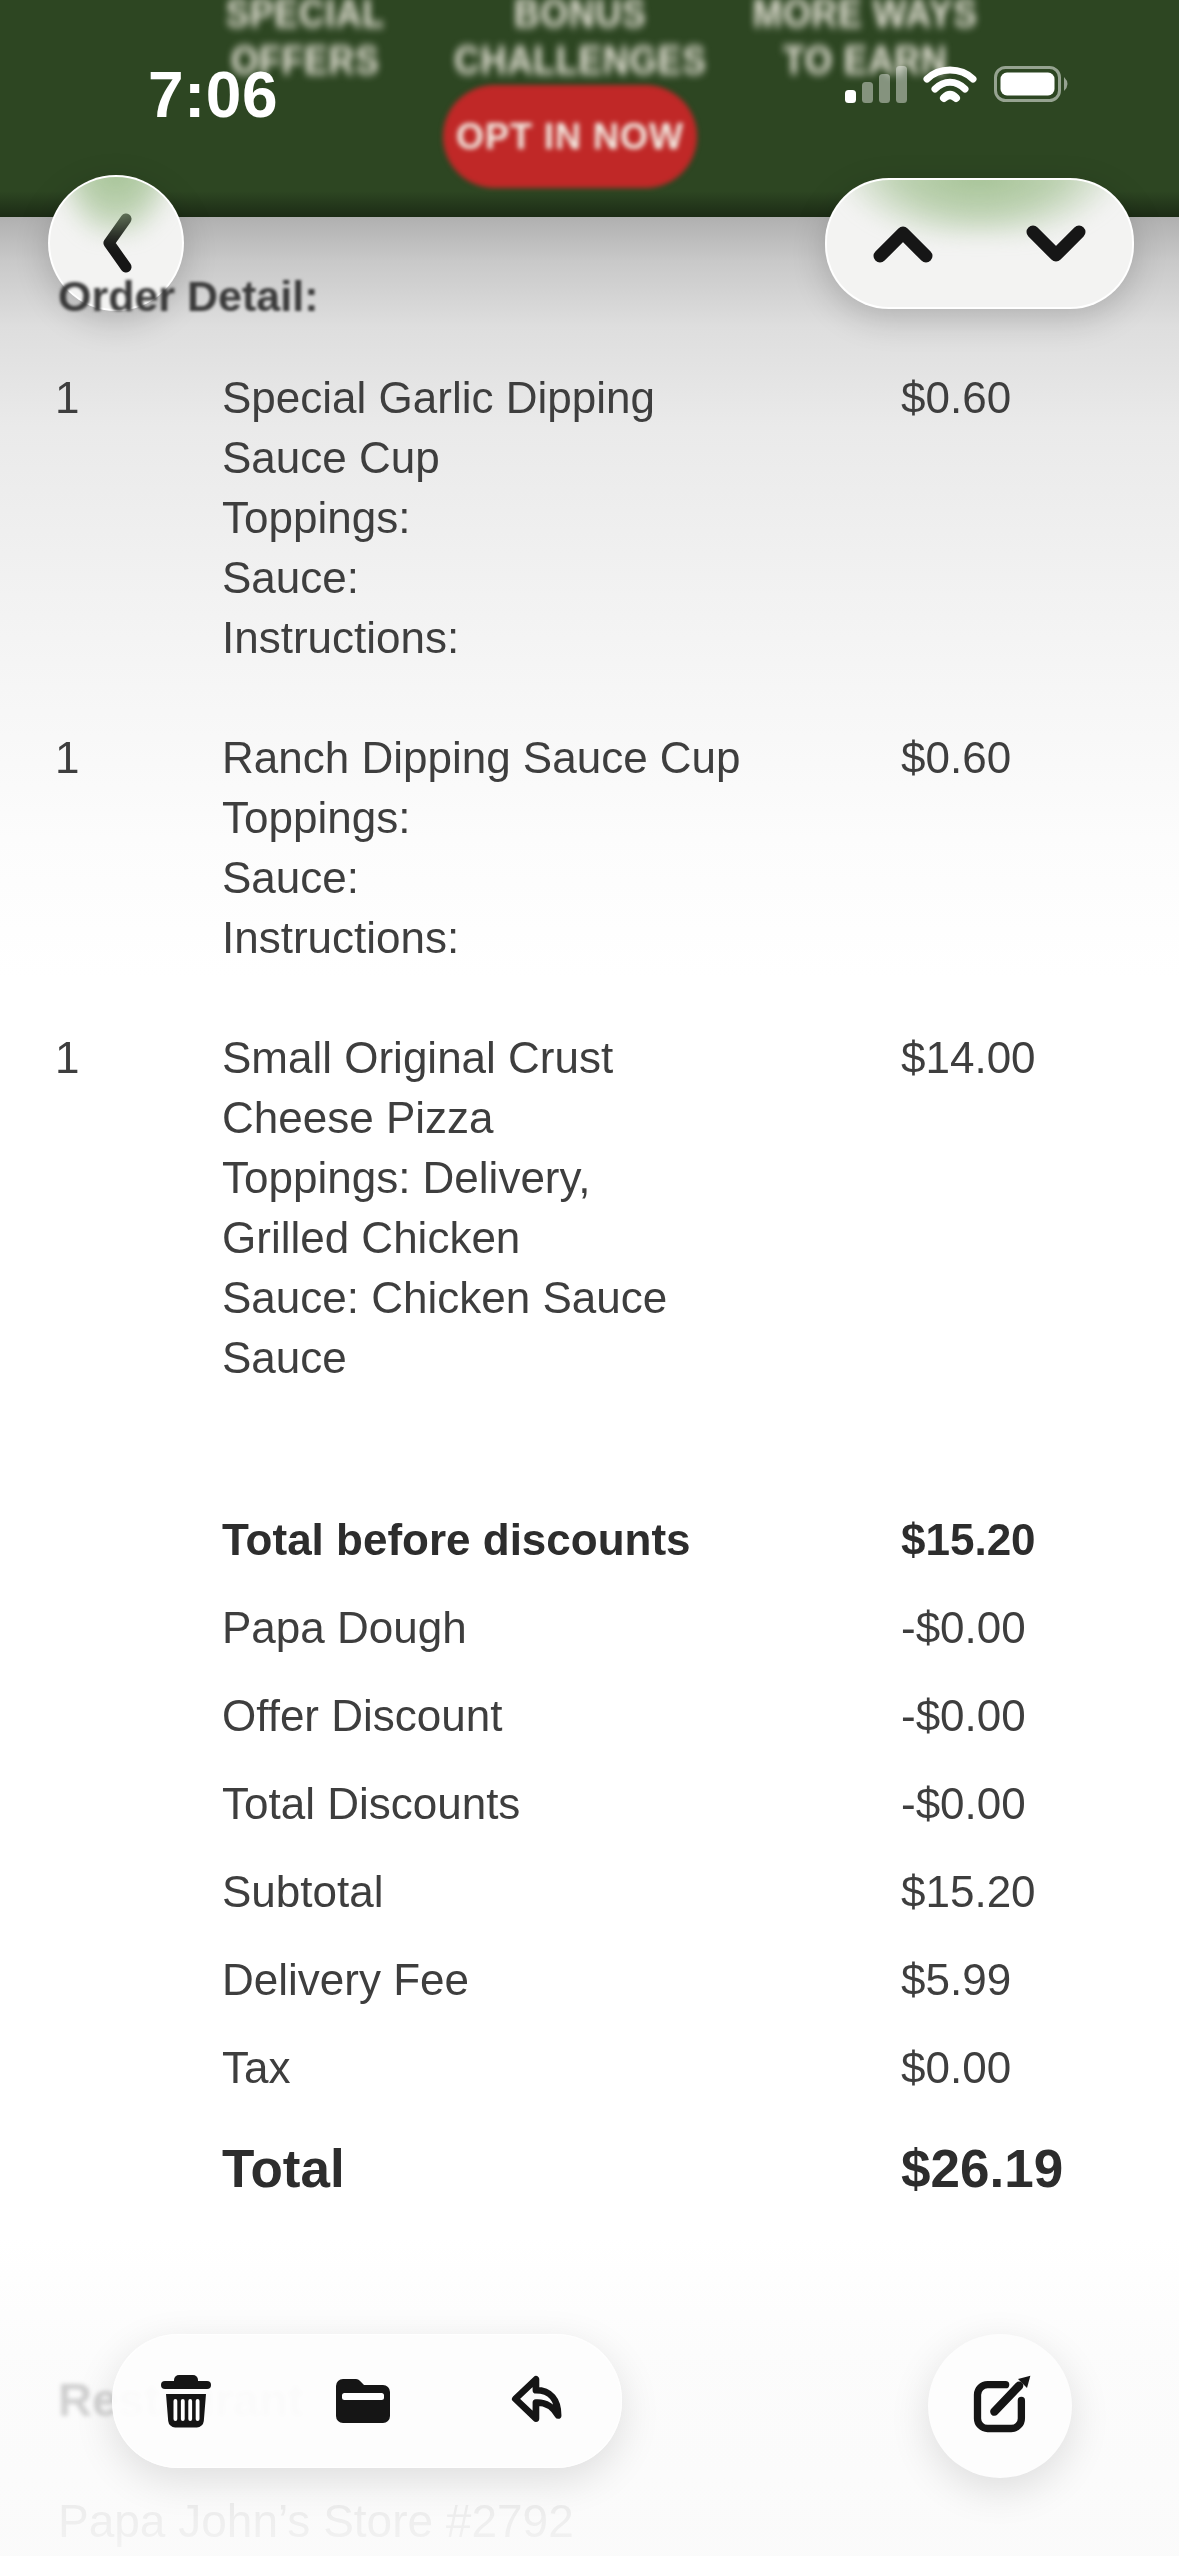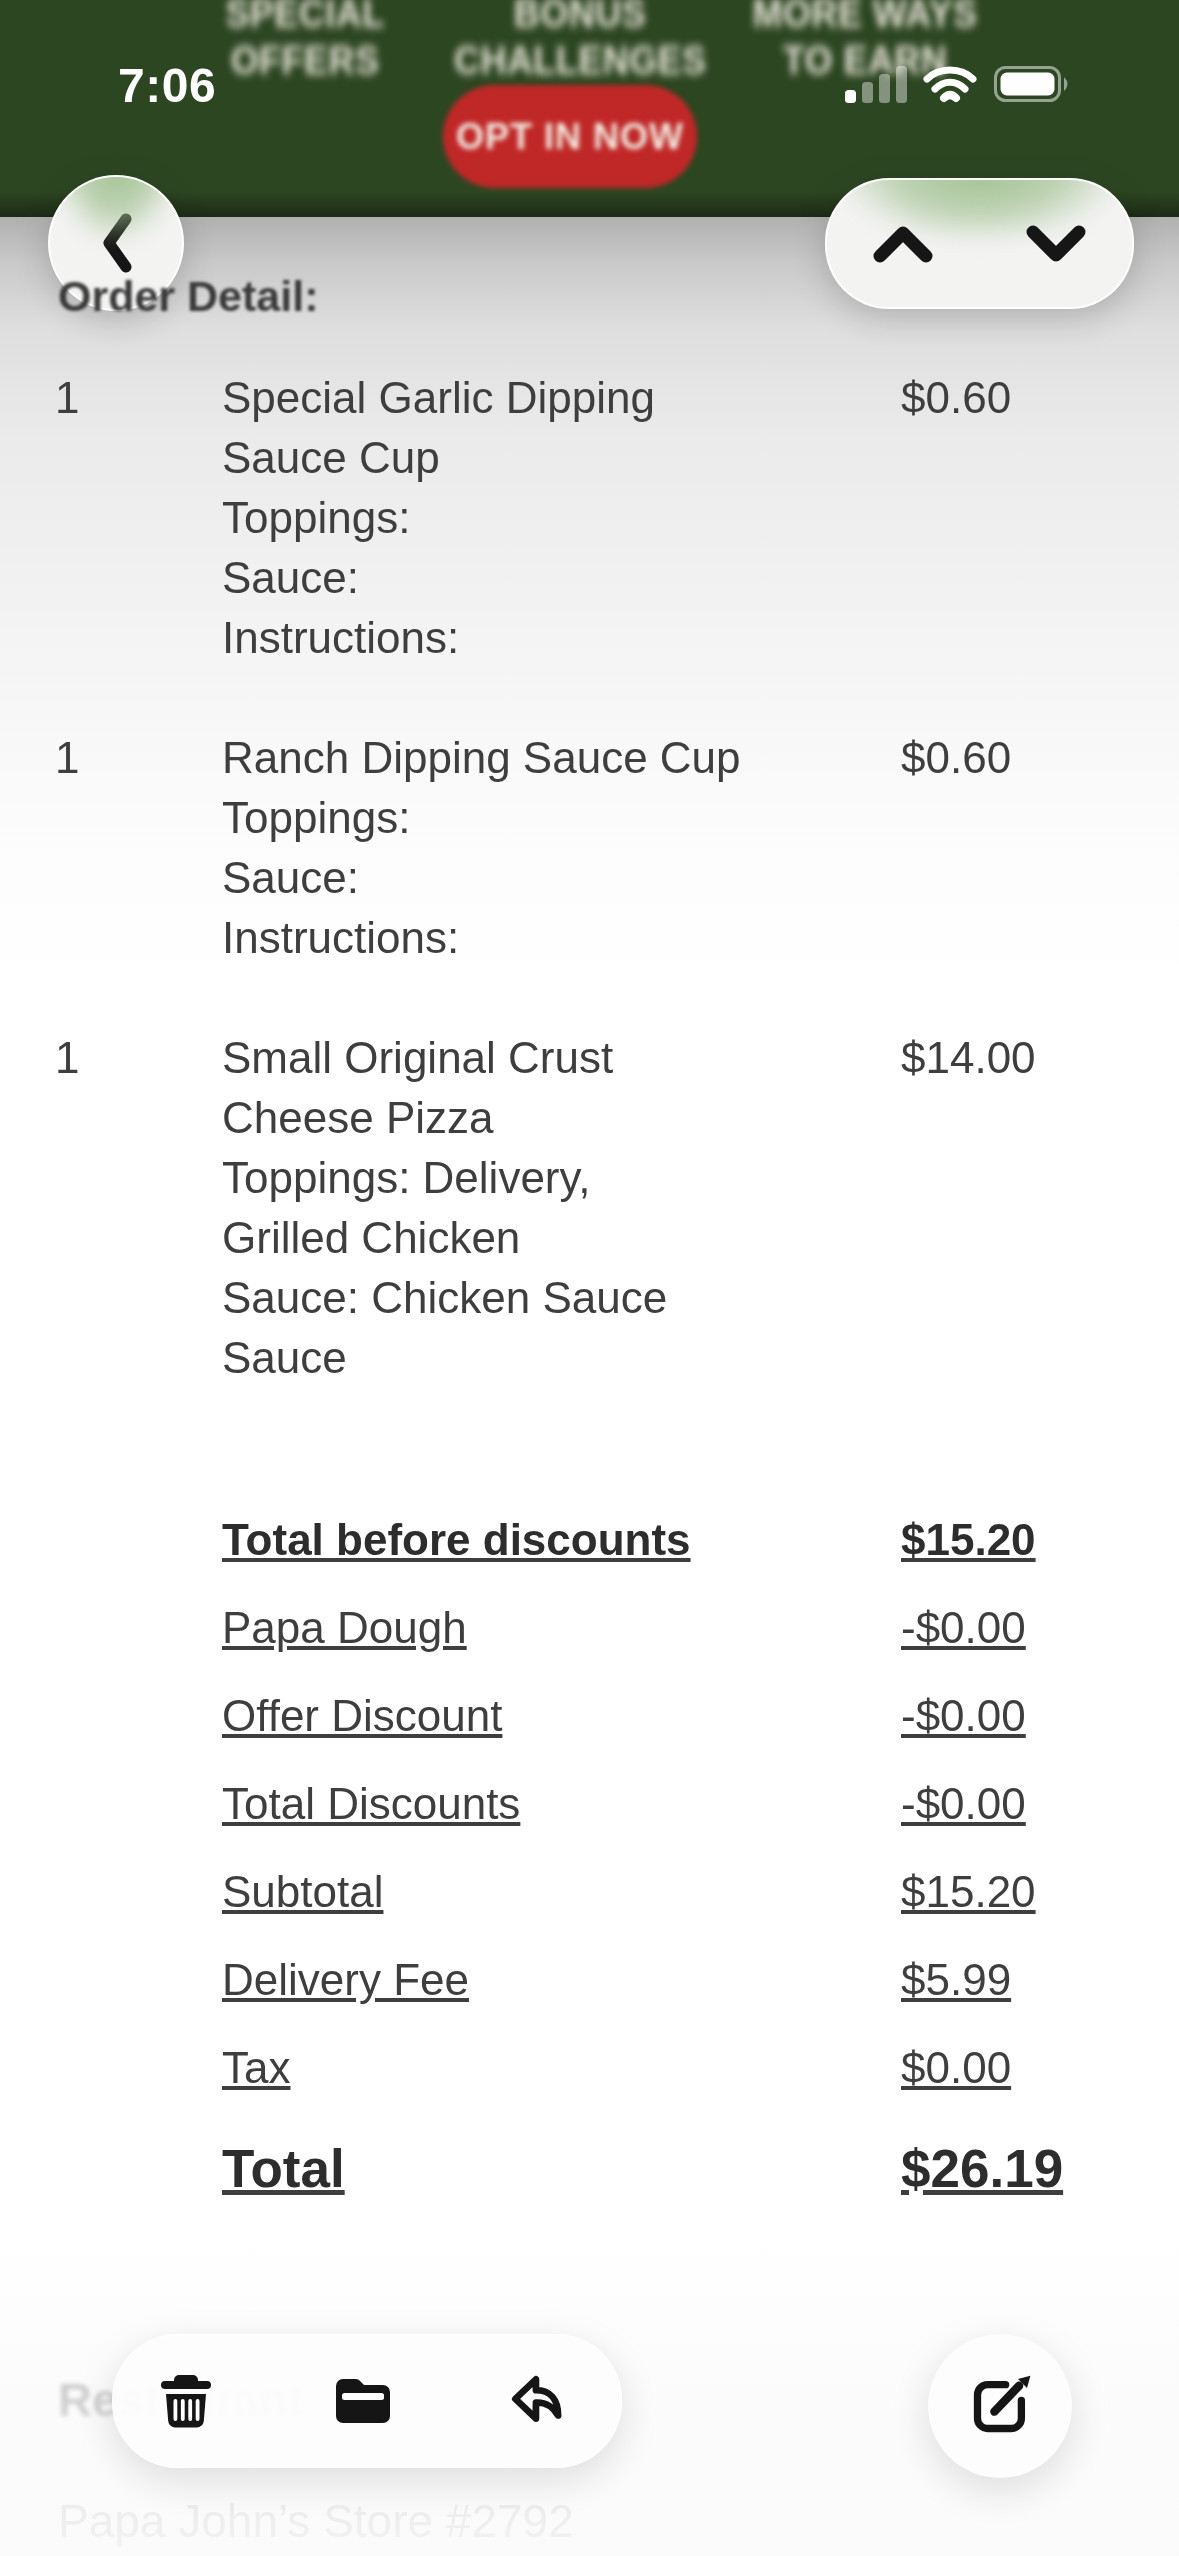--- a/index.html
+++ b/index.html
@@ -31,22 +31,22 @@
   }
   .hdr-nav-1{left:165px;} .hdr-nav-2{left:440px;} .hdr-nav-3{left:725px;}
   .cta-btn{
     position:absolute;left:443px;top:85px;width:254px;height:103px;
     border-radius:52px;background:#c02827;filter:blur(2.5px);
     display:flex;align-items:center;justify-content:center;
     color:#f4efe6;font-weight:bold;font-size:36px;letter-spacing:1px;
   }
   
   .status-time{
-    position:absolute;left:118px;top:58px;width:190px;text-align:left;
-    color:#fff;font-weight:bold;font-size:48px;letter-spacing:.5px;
+    position:absolute;left:118px;top:58px;width:190px;text-align:center;
+    color:#fff;font-weight:bold;font-size:64px;letter-spacing:.5px;
   }
   .sb-icon{position:absolute;}
   
   .frost{
     background:#f3f3f2;border:2px solid rgba(255,255,255,.95);
     box-shadow:0 10px 34px rgba(0,0,0,.18);overflow:hidden;
   }
   .frost .tint{
     position:absolute;left:6%;right:6%;top:-16px;height:58%;
     background:radial-gradient(ellipse at 50% 0%,rgba(159,191,142,1) 0%,rgba(159,191,142,.65) 45%,rgba(159,191,142,0) 78%);
@@ -74,21 +74,21 @@
     display:grid;grid-template-columns:167px 679px 1fr;
     font-size:44px;line-height:60px;color:#3e3e3e;
   }
   .item-1{top:368px;} .item-2{top:728px;} .item-3{top:1028px;}
   .totals{
     position:absolute;left:55px;right:55px;top:1496px;
   }
   .trow{
     display:grid;grid-template-columns:167px 679px 1fr;
     height:88px;align-items:center;
-    font-size:44px;color:#3e3e3e;text-decoration:underline;
+    font-size:44px;color:#3e3e3e;
   }
   .trow.bold .tlabel,.trow.bold .tvalue{font-weight:bold;color:#2d2d2d;}
   .trow.grand{height:112px;font-size:53px;}
   
   .restaurant-line{
     position:absolute;left:58px;top:2372px;
     font-size:47px;font-weight:600;color:#8f8f8f;filter:blur(2px);
   }
   .store-line{
     position:absolute;left:58px;top:2494px;

